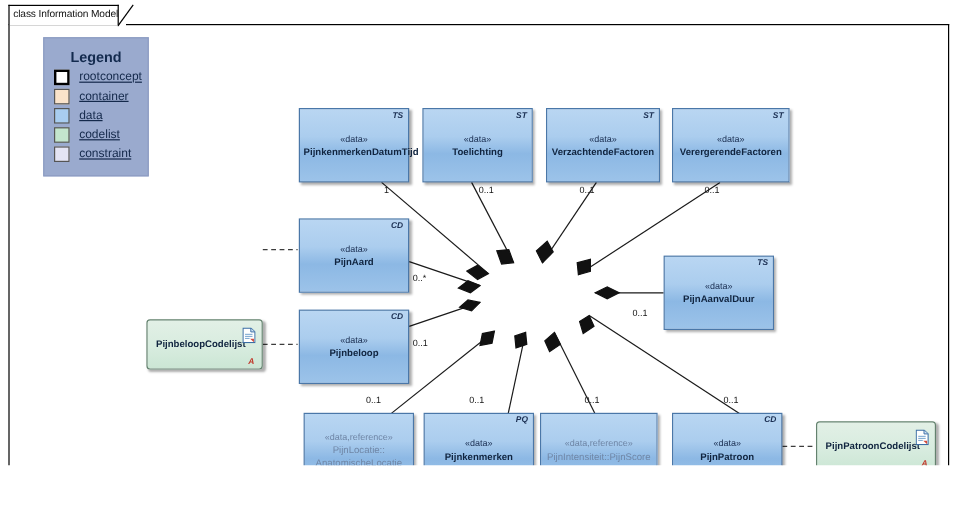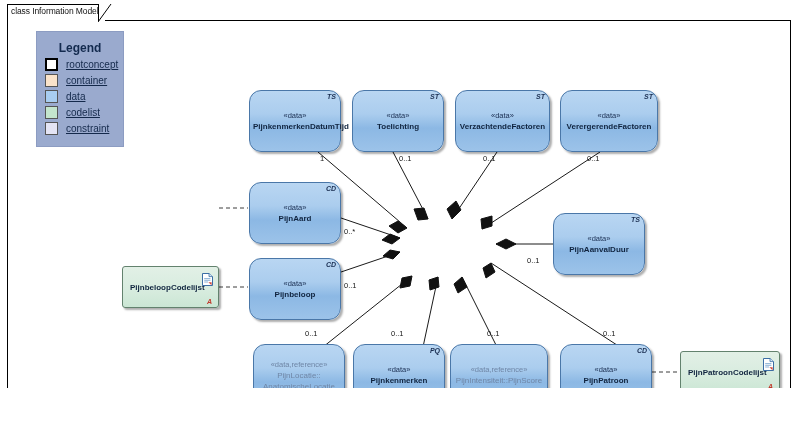--- a/index.html
+++ b/index.html
@@ -96,21 +96,21 @@
     font-size:10px;
     color:#14294b;
     white-space:nowrap;
     text-decoration:underline;
   }
 
   
   .node{
     position:absolute;
     box-sizing:border-box;
-    border-radius:12px;
+    border-radius:0;
     z-index:3;
     box-shadow:2px 2px 2px rgba(0,0,0,0.32);
   }
   .node.data{
     background:linear-gradient(to bottom,#b9d6f2 0%,#abcdee 38%,#8cb8e4 62%,#9cc3e9 100%);
     border:1px solid #4a77a8;
   }
   .node.codelist{
     background:linear-gradient(to bottom,#e2f0e6 0%,#d8ecdf 55%,#cbe6d4 100%);
     border:1px solid #63826e;

